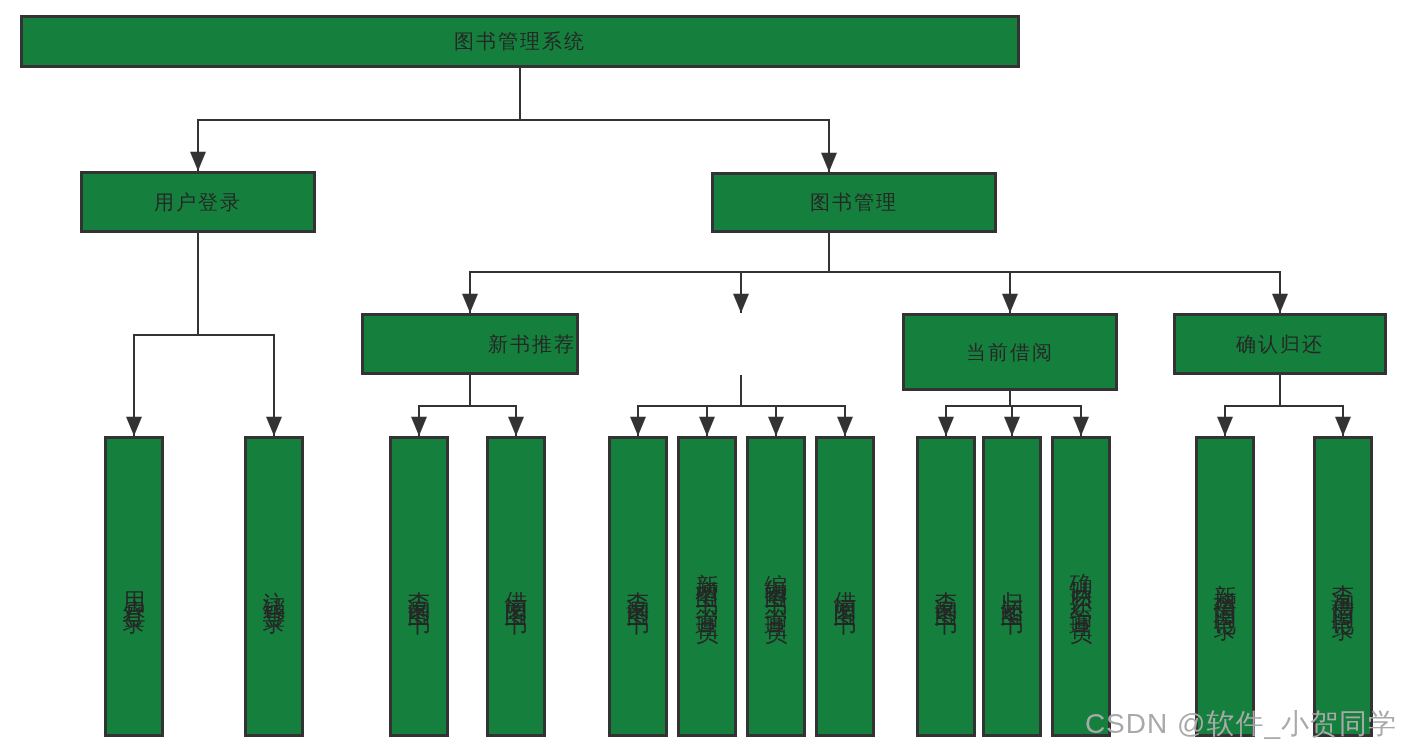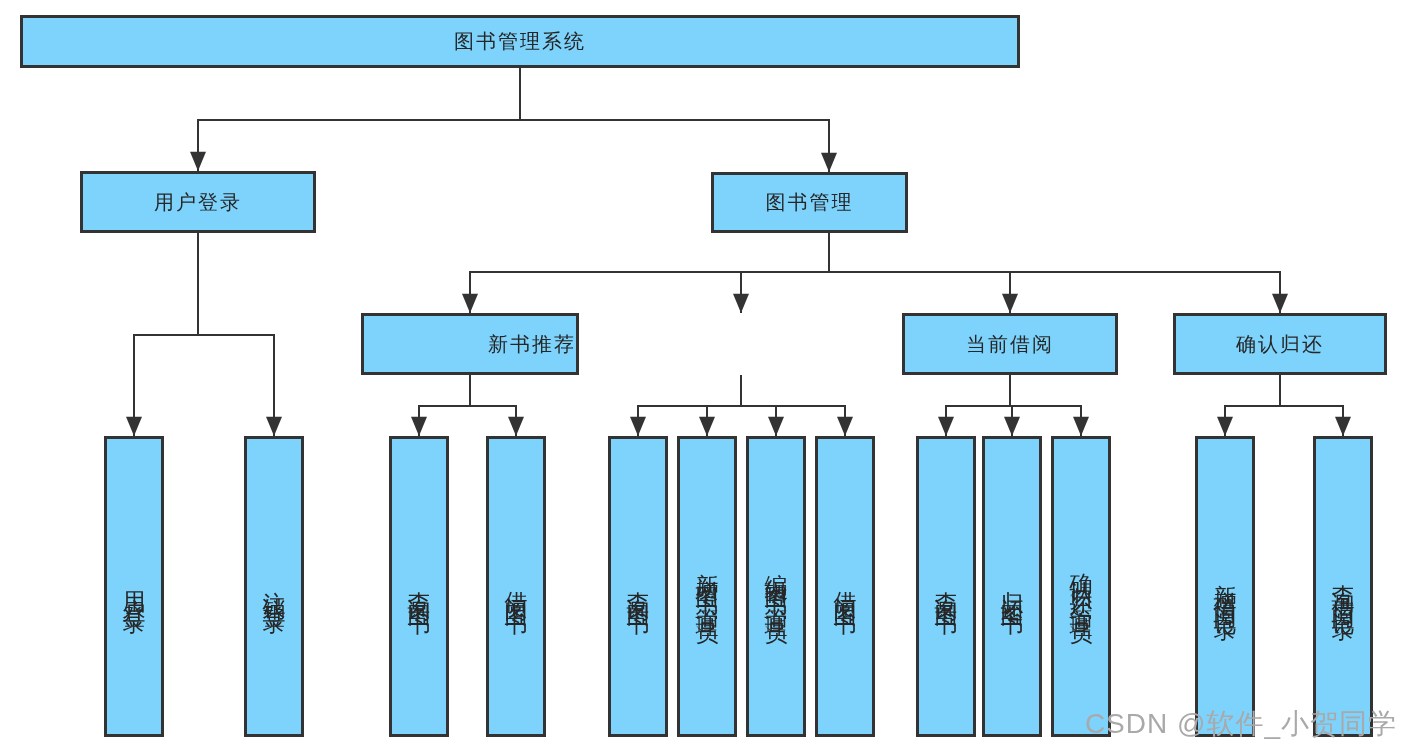--- a/index.html
+++ b/index.html
@@ -15,21 +15,21 @@
     overflow: hidden;
   }
   .connectors {
     position: absolute;
     left: 0; top: 0;
     width: 1405px; height: 747px;
   }
   .node {
     position: absolute;
     box-sizing: border-box;
-    background: #7dd3fc;
+    background: #15803d;
     border: 3px solid #333333;
     display: flex;
     align-items: center;
     justify-content: center;
     color: #262626;
   }
   .hnode { 
     font-size: 20px;
     letter-spacing: 2px;
   }
@@ -108,28 +108,28 @@
     </g>
   </svg>
 
   <div class="node hnode" style="left:20px; top:15px; width:1000px; height:53px;">
     <span>图书管理系统</span>
   </div>
 
   <div class="node hnode" style="left:80px; top:171px; width:236px; height:62px;">
     <span>用户登录</span>
   </div>
-  <div class="node hnode" style="left:711px; top:172px; width:197px; height:61px;">
+  <div class="node hnode" style="left:711px; top:172px; width:286px; height:61px;">
     <span>图书管理</span>
   </div>
 
   <div class="node hnode" style="left:361px; top:313px; width:218px; height:62px;justify-content:flex-end;">
     <span>新书推荐</span>
   </div>
-  <div class="node hnode" style="left:902px; top:313px; width:216px; height:62px;">
+  <div class="node hnode" style="left:902px; top:313px; width:216px; height:78px;">
     <span>当前借阅</span>
   </div>
   <div class="node hnode" style="left:1173px; top:313px; width:214px; height:62px;">
     <span>确认归还</span>
   </div>
 
   <div class="node vnode" style="left:104px; top:436px; width:60px; height:301px;">
     <span class="vlabel">用户登录</span>
   </div>
   <div class="node vnode" style="left:244px; top:436px; width:60px; height:301px;">

